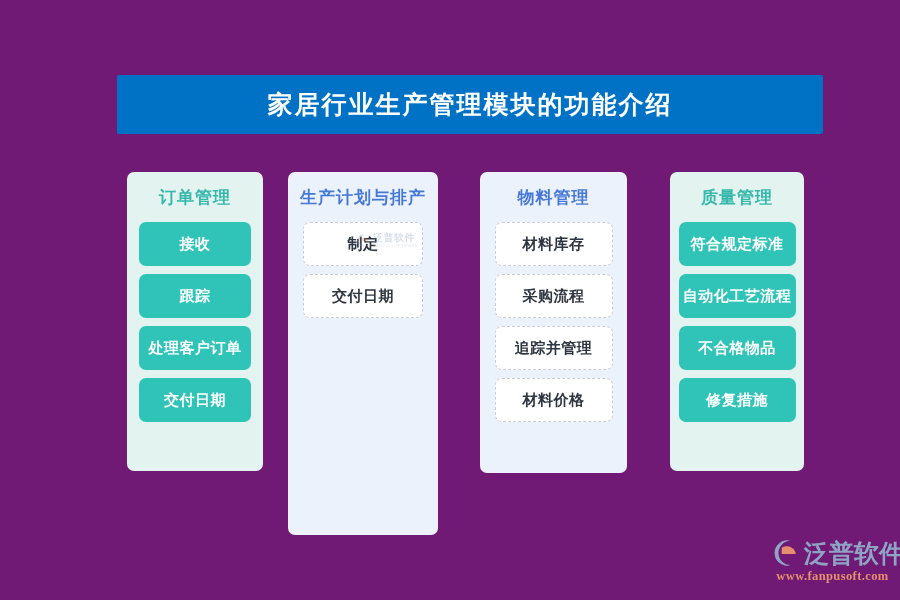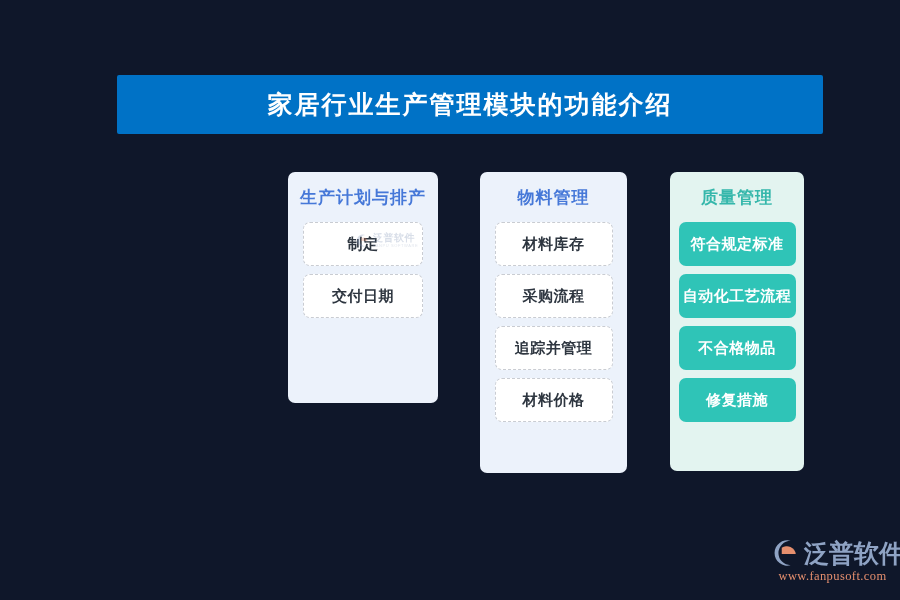--- a/index.html
+++ b/index.html
@@ -12,21 +12,21 @@
     overflow: hidden;
     background: #ffffff;
     font-family: "Liberation Sans", "DejaVu Sans", sans-serif;
     position: relative;
   }
   .canvas {
     position: absolute;
     left: 0; top: 0;
     width: 900px;
     height: 600px;
-    background: #0f172a;
+    background: #701a75;
   }
 
   
   .title-banner {
     position: absolute;
     left: 117px;
     top: 75px;
     width: 706px;
     height: 59px;
     background: #0072c6;
@@ -101,21 +101,21 @@
   .pill.outline {
     background: #ffffff;
     color: #2e3640;
     border: 1px dashed #c9ccd2;
   }
 
   
   #card-order        { left: 127px; width: 136px; height: 299px; }
   #card-order   .pill{ width: 112px; }
 
-  #card-plan         { left: 288px; width: 150px; height: 231px; }
+  #card-plan         { left: 288px; width: 150px; height: 363px; }
   #card-plan    .pill{ width: 120px; }
 
   #card-material     { left: 480px; width: 147px; height: 301px; }
   #card-material .pill{ width: 118px; }
 
   #card-quality      { left: 670px; width: 134px; height: 299px; }
   #card-quality .pill{ width: 117px; }
 
   
   .watermark-inline {
@@ -178,36 +178,45 @@
     line-height: 1;
     white-space: nowrap;
   }
   .brand-url {
     margin-top: 1px;
     font-size: 12.5px;
     color: #e58f6e;
     letter-spacing: 0.4px;
     white-space: nowrap;
     font-family: "Liberation Serif", "DejaVu Serif", serif;
-    font-weight: normal;
+    font-weight: bold;
     text-align: center;
     width: 125px;
   }
 </style>
 </head>
 <body>
 
 <div class="canvas">
 
   <div class="title-banner">
     <div class="title-text">家居行业生产管理模块的功能介绍</div>
   </div>
 
   <div class="columns">
 
+    <div class="card teal" id="card-order">
+      <div class="card-title">订单管理</div>
+      <div class="btn-list">
+        <div class="pill solid">接收</div>
+        <div class="pill solid">跟踪</div>
+        <div class="pill solid">处理客户订单</div>
+        <div class="pill solid">交付日期</div>
+      </div>
+    </div>
 
     <div class="card blue" id="card-plan">
       <div class="card-title">生产计划与排产</div>
       <div class="btn-list">
         <div class="pill outline">制定</div>
         <div class="pill outline">交付日期</div>
       </div>
     </div>
 
     <div class="card blue" id="card-material">

